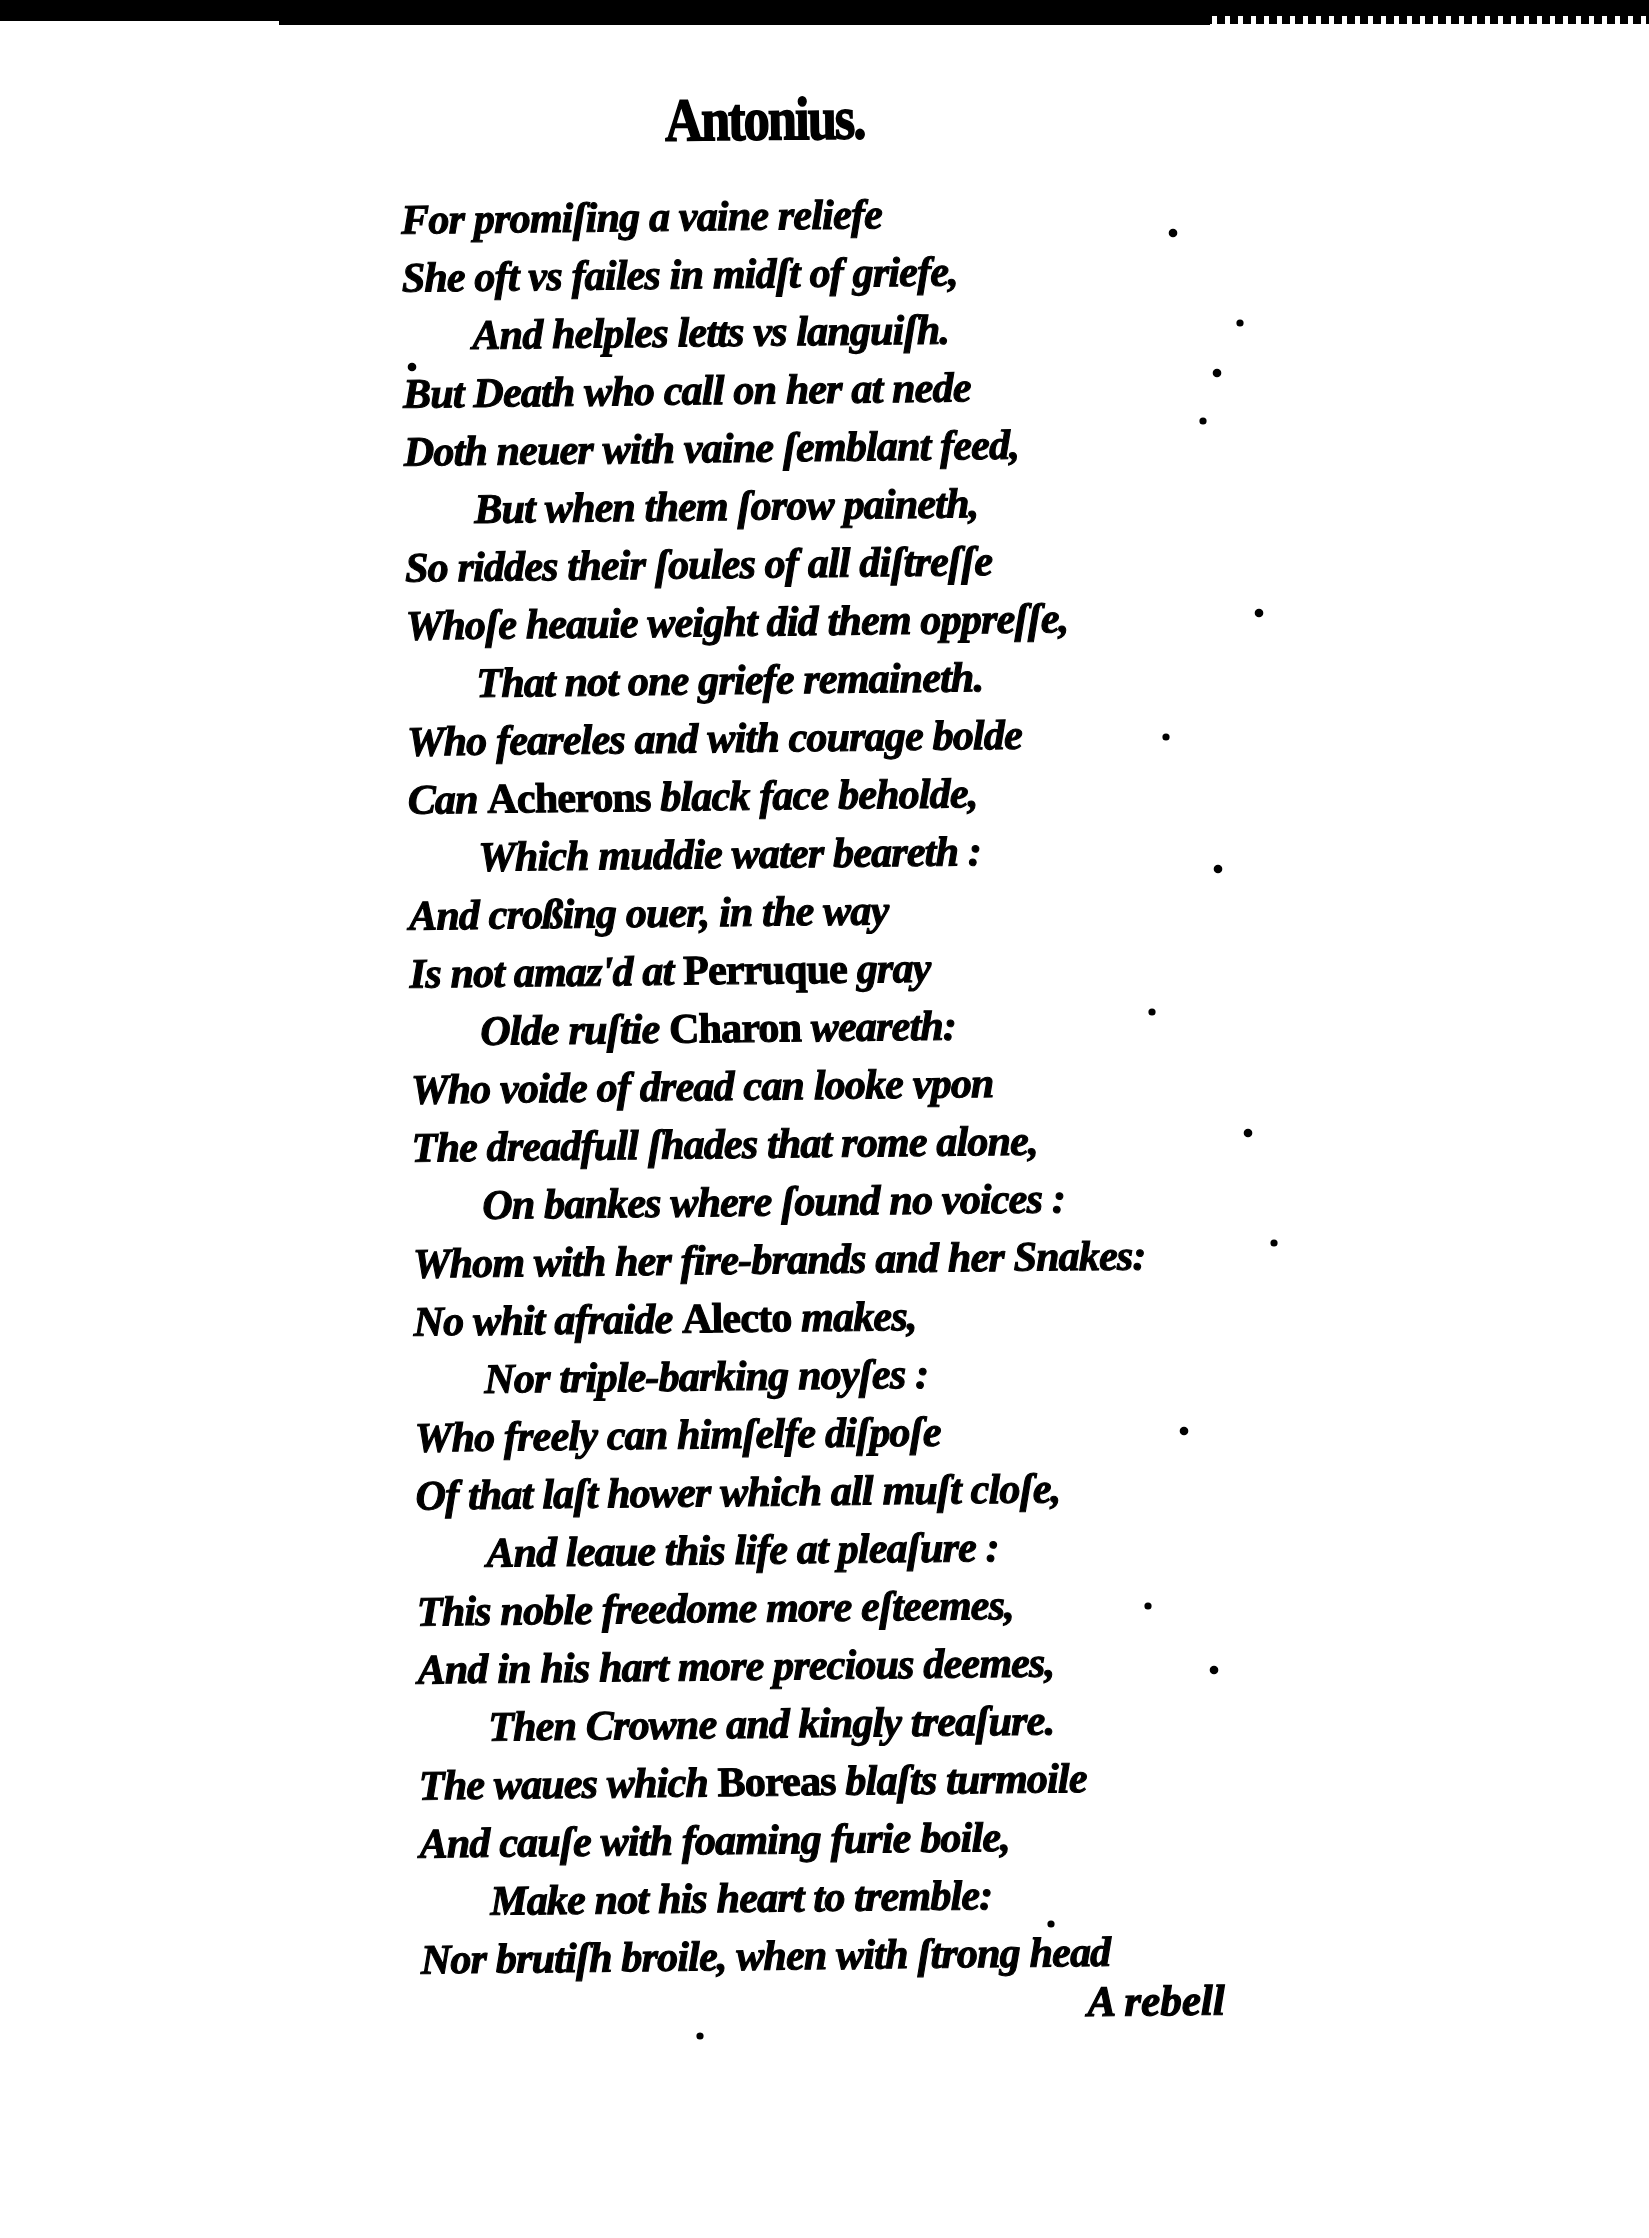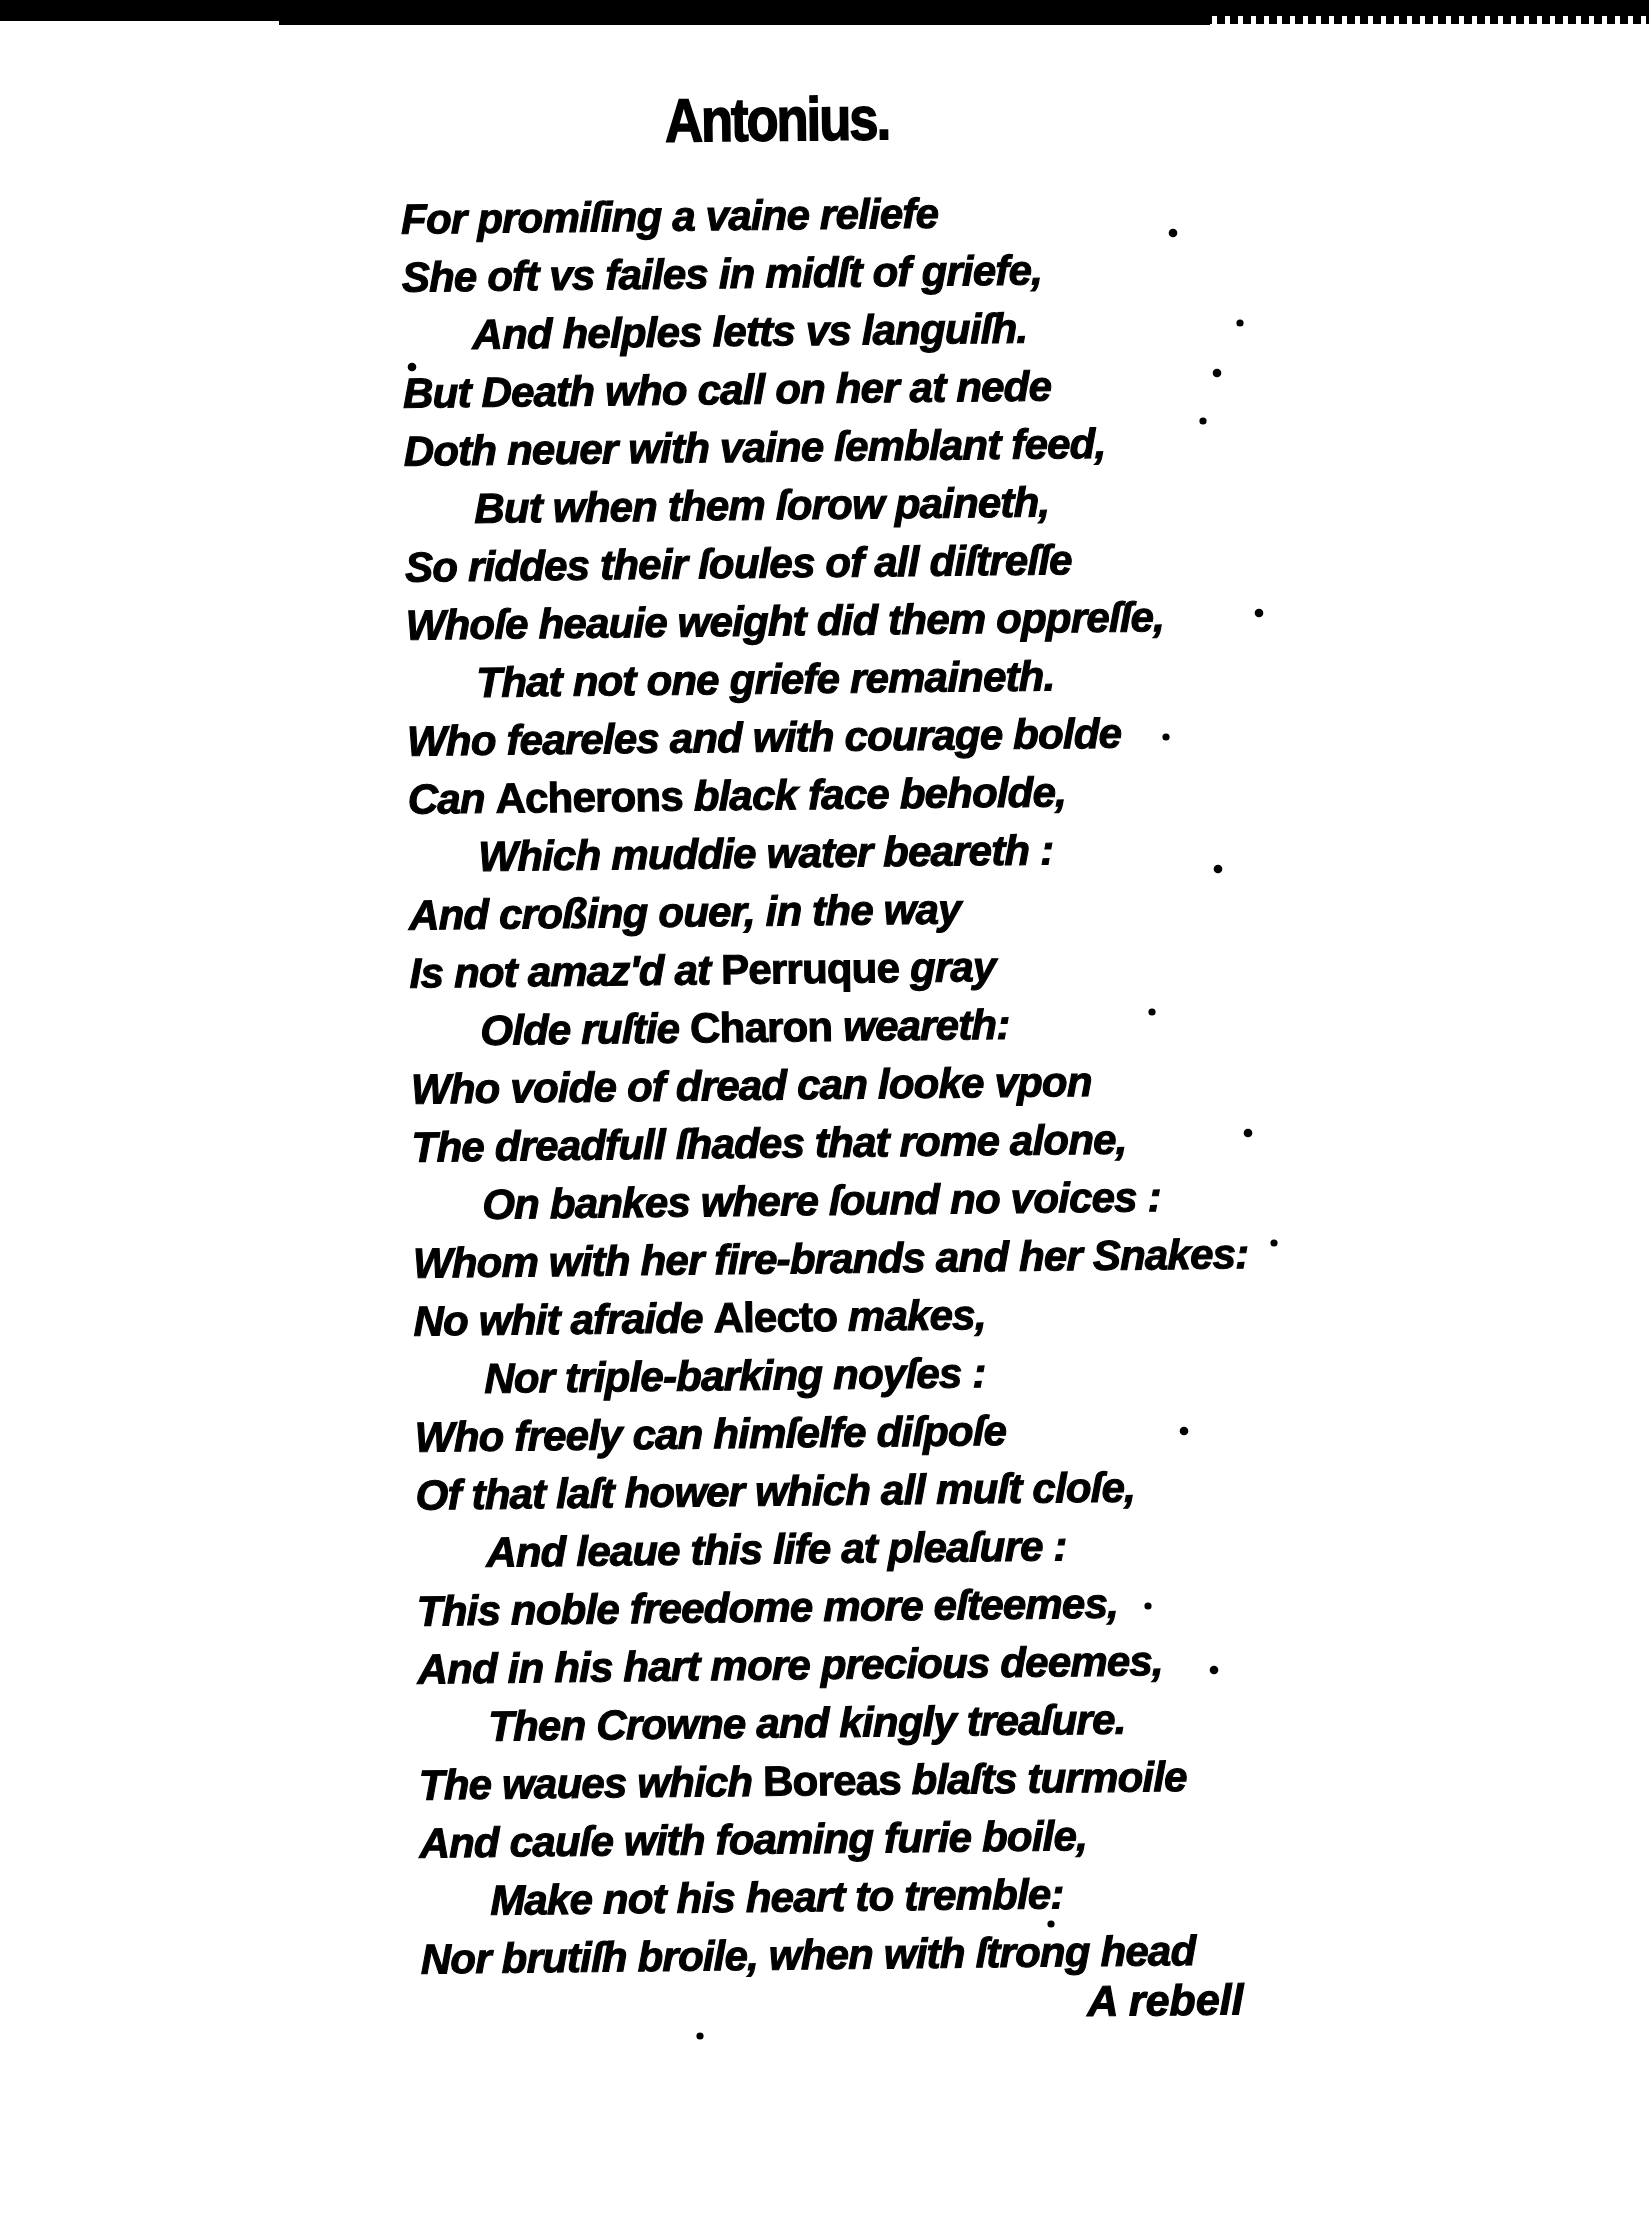--- a/index.html
+++ b/index.html
@@ -2,21 +2,21 @@
 <html style="font-size:12.4px"><head>
 <meta charset="utf-8">
 <style>
   html, body { margin: 0; padding: 0; background: #ffffff; }
   .page {
     position: relative;
     width: 1649px;
     height: 2239px;
     background: #ffffff;
     overflow: hidden;
-    font-family: Liberation Sans, sans-serif;
+    font-family: Liberation Serif, serif;
     color: #000000;
   }
 
   
   .topbar {
     position: absolute; top: 0; left: 0;
     width: 1649px; height: 15.5px;
     background: #000;
   }
   .topbar .bar-thick {

